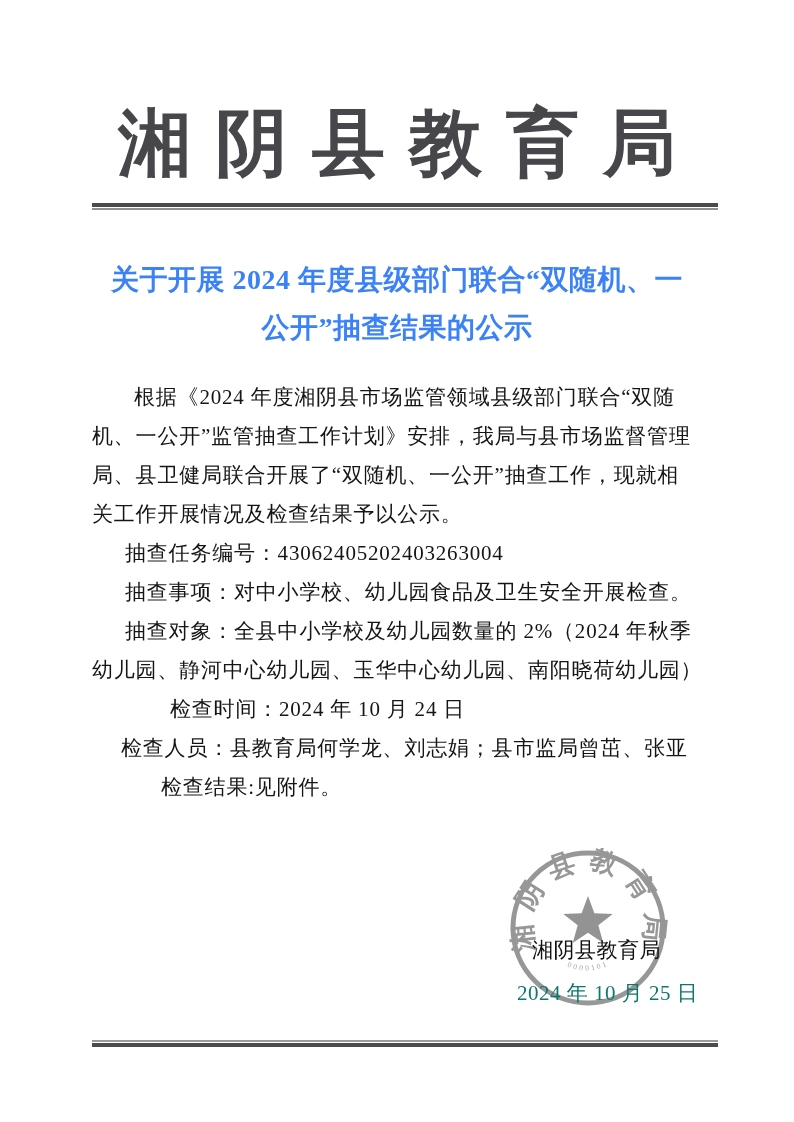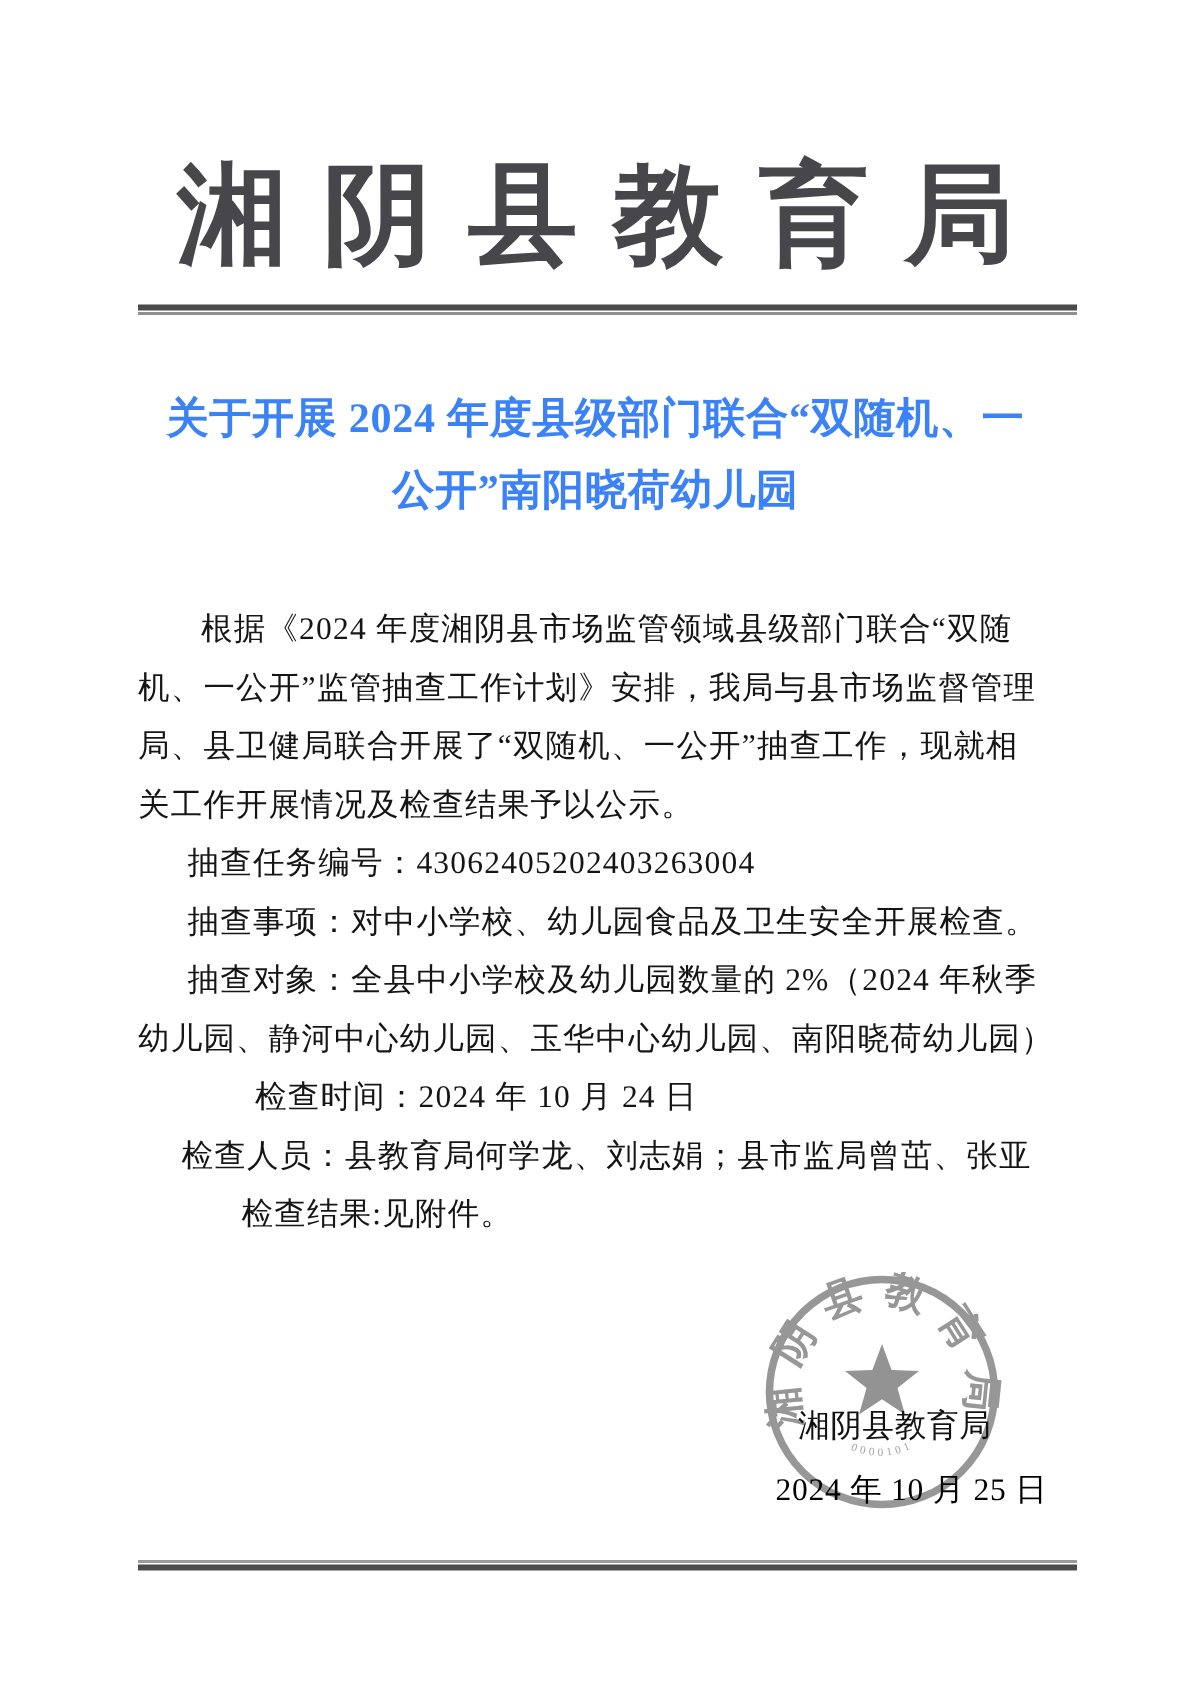--- a/index.html
+++ b/index.html
@@ -20,31 +20,31 @@
     position:absolute; top:256px; left:50px; width:694px; margin:0;
     text-align:center; font-size:28px; font-weight:bold; line-height:48px;
     color:#3b82f6; letter-spacing:0.5px;
   }
   .title-line { display:block; white-space:nowrap; }
   .body-text {
     position:absolute; top:378px; left:92px; width:620px;
     font-size:21px; line-height:39px; letter-spacing:0.8px;
   }
   .line { white-space:nowrap; }
-  .ind-a { text-indent:42px;margin-top:22px; }
+  .ind-a { text-indent:42px; }
   .ind-b { text-indent:33px; }
   .ind-c { text-indent:78px; }
   .ind-d { text-indent:29px; }
   .ind-e { text-indent:69px; }
   .sign-agency {
     position:absolute; top:936px; left:532px; font-size:21px; color:#111111;
     letter-spacing:0.5px; z-index:3; white-space:nowrap;
   }
   .sign-date {
-    position:absolute; top:979px; left:517px; font-size:21px; color:#000000;
+    position:absolute; top:979px; left:517px; font-size:21px; color:#0f766e;
     letter-spacing:0.5px; z-index:3; white-space:nowrap;
   }
   .seal {
     position:absolute; left:508px; top:848px; width:160px; height:160px;
     z-index:2; opacity:0.92;
   }
   .seal text { font-family:"Liberation Serif","DejaVu Serif",serif; }
   .footer-rule {
     position:absolute; top:1040px; left:92px; width:626px; height:1px;
     border-top:2px solid #9a9a9a; border-bottom:4px solid #4b4b4b; background:#ffffff;
@@ -54,21 +54,21 @@
 <body>
 
 <div class="page">
 
   <div class="letterhead">湘阴县教育局</div>
 
   <div class="letterhead-rule"></div>
 
   <h1 class="doc-title">
     <span class="title-line">关于开展 2024 年度县级部门联合“双随机、一</span>
-    <span class="title-line">公开”南阳晓荷幼儿园</span>
+    <span class="title-line">公开”抽查结果的公示</span>
   </h1>
 
   <div class="body-text">
     <div class="line ind-a">根据《2024 年度湘阴县市场监管领域县级部门联合“双随</div>
     <div class="line">机、一公开”监管抽查工作计划》安排，我局与县市场监督管理</div>
     <div class="line">局、县卫健局联合开展了“双随机、一公开”抽查工作，现就相</div>
     <div class="line">关工作开展情况及检查结果予以公示。</div>
     <div class="line ind-b">抽查任务编号：43062405202403263004</div>
     <div class="line ind-b">抽查事项：对中小学校、幼儿园食品及卫生安全开展检查。</div>
     <div class="line ind-b">抽查对象：全县中小学校及幼儿园数量的 2%（2024 年秋季</div>

